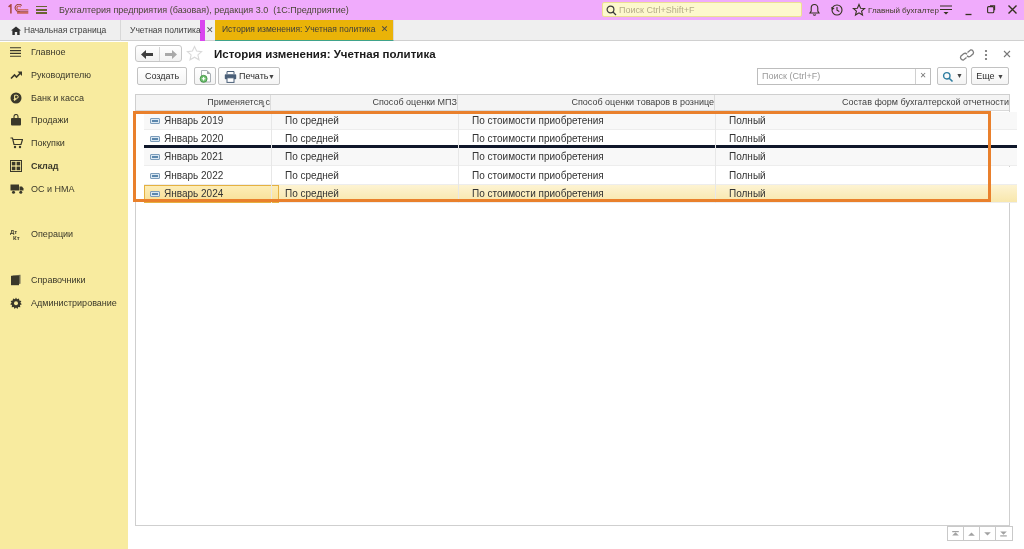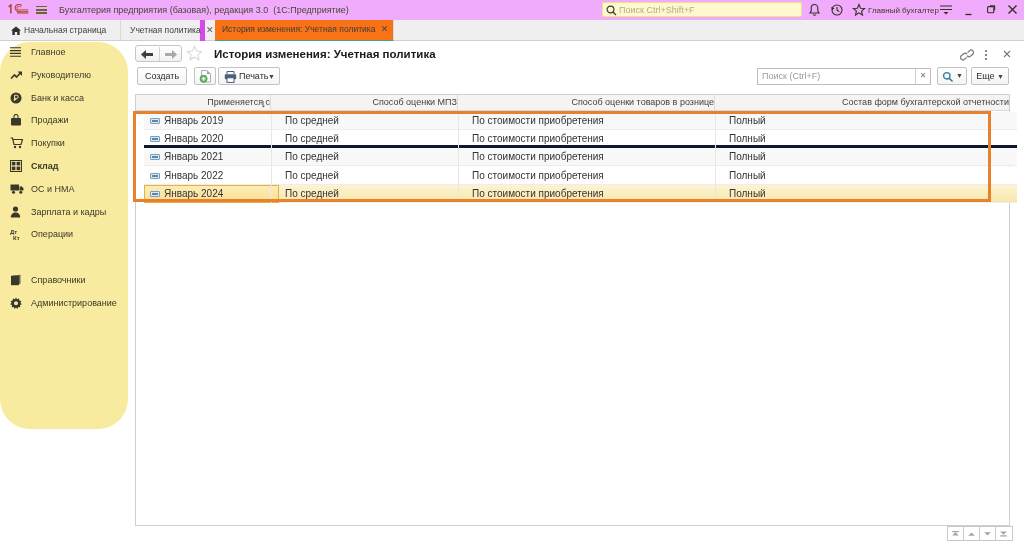--- a/index.html
+++ b/index.html
@@ -15,26 +15,26 @@
 .tb-search { position:absolute; left:602px; top:2px; width:200px; height:15px; background:#fdf8cd; border:1px solid #ece093; border-radius:2px; font-size:9px; color:#b5ad88; padding-left:16px; line-height:14px; }
 .tb-search svg { position:absolute; left:2px; top:1px; }
 .tb-user { position:absolute; left:868px; top:6px; font-size:8px; color:#3f3b28; }
 .tb-ic { position:absolute; top:3px; }
 
 
 .tabbar { position:absolute; left:0; top:20px; width:1024px; height:21px; background:#efefef; border-bottom:1px solid #d0d0d0; }
 .tab { position:absolute; top:0; height:21px; font-size:8.5px; color:#3c3c3c; line-height:20px; white-space:nowrap; }
 .tab1 { left:0; width:121px; border-right:1px solid #d8d8d8; }
 .tab2 { left:122px; width:83px; border-right:5px solid #d946ef; padding-left:8px; }
-.tab3 { left:215px; width:179px; background:#f97316; border-right:1px solid #d8d8d8; border-bottom:1.5px solid #3fa38b; padding-left:7px; height:21px; line-height:19px; }
+.tab3 { left:215px; width:179px; background:#eab308; border-right:1px solid #d8d8d8; border-bottom:1.5px solid #3fa38b; padding-left:7px; height:21px; line-height:19px; }
 .tabx { color:#555; font-size:9px; margin-left:3px; }
 .tab3 .tabx { color:#474747; }
 
 
-.sidebar { position:absolute; left:0; top:42px; width:128px; height:387px; background:#f8eb9f;border-radius:30px; }
+.sidebar { position:absolute; left:0; top:42px; width:128px; height:507px; background:#f8eb9f; }
 .sb-item { position:absolute; left:0; width:128px; height:22px; }
 .sb-item svg { position:absolute; left:10px; top:50%; transform:translateY(-50%); }
 .sb-item span { position:absolute; left:31px; top:50%; transform:translateY(-50%); font-size:9px; color:#3a382a; white-space:nowrap; }
 
 
 .content { position:absolute; left:129px; top:42px; width:895px; height:507px; background:#fff; }
 
 
 .navbtns { position:absolute; left:6px; top:3px; width:47px; height:17px; border:1px solid #c6c6c6; border-radius:3px; background:linear-gradient(#fff,#f2f2f2); }
 .navbtns .sep { position:absolute; left:23px; top:1px; width:1px; height:14px; background:#d5d5d5; }
@@ -177,27 +177,20 @@
     </div>
     <div class="sb-item" style="top: 135.8px;">
       <svg width="14" height="11" viewBox="0 0 14 11">
         <rect x="0.5" y="1" width="8.5" height="6" fill="#3a382a"></rect>
         <path d="M9.5 3 L12 3 L13.5 5 L13.5 7 L9.5 7 Z" fill="#3a382a"></path>
         <circle cx="3.5" cy="8.8" r="1.5" fill="#3a382a"></circle>
         <circle cx="10.8" cy="8.8" r="1.5" fill="#3a382a"></circle>
       </svg>
       <span>ОС и НМА</span>
     </div>
-    <div class="sb-item" style="top: 158.6px;">
-      <svg width="11" height="12" viewBox="0 0 11 12">
-        <circle cx="5.5" cy="3" r="2.6" fill="#3a382a"></circle>
-        <path d="M0.8 11.5 C0.8 8 3 6.5 5.5 6.5 C8 6.5 10.2 8 10.2 11.5 Z" fill="#3a382a"></path>
-      </svg>
-      <span>Зарплата и кадры</span>
-    </div>
     <div class="sb-item" style="top: 181.4px;">
       <svg width="14" height="13" viewBox="0 0 14 13">
         <text x="0" y="6" font-size="6" font-weight="bold" fill="#3a382a" font-family="Liberation Sans">Дт</text>
         <text x="3" y="12.5" font-size="6" font-weight="bold" fill="#3a382a" font-family="Liberation Sans">Кт</text>
       </svg>
       <span>Операции</span>
     </div>
     <div class="sb-item" style="top: 227px;">
       <svg width="12" height="12" viewBox="0 0 12 12">
         <path d="M2.5 1.5 L10.5 0.8 L10.5 9.8 L2.5 10.8 Z" fill="#6e6a52"></path>

